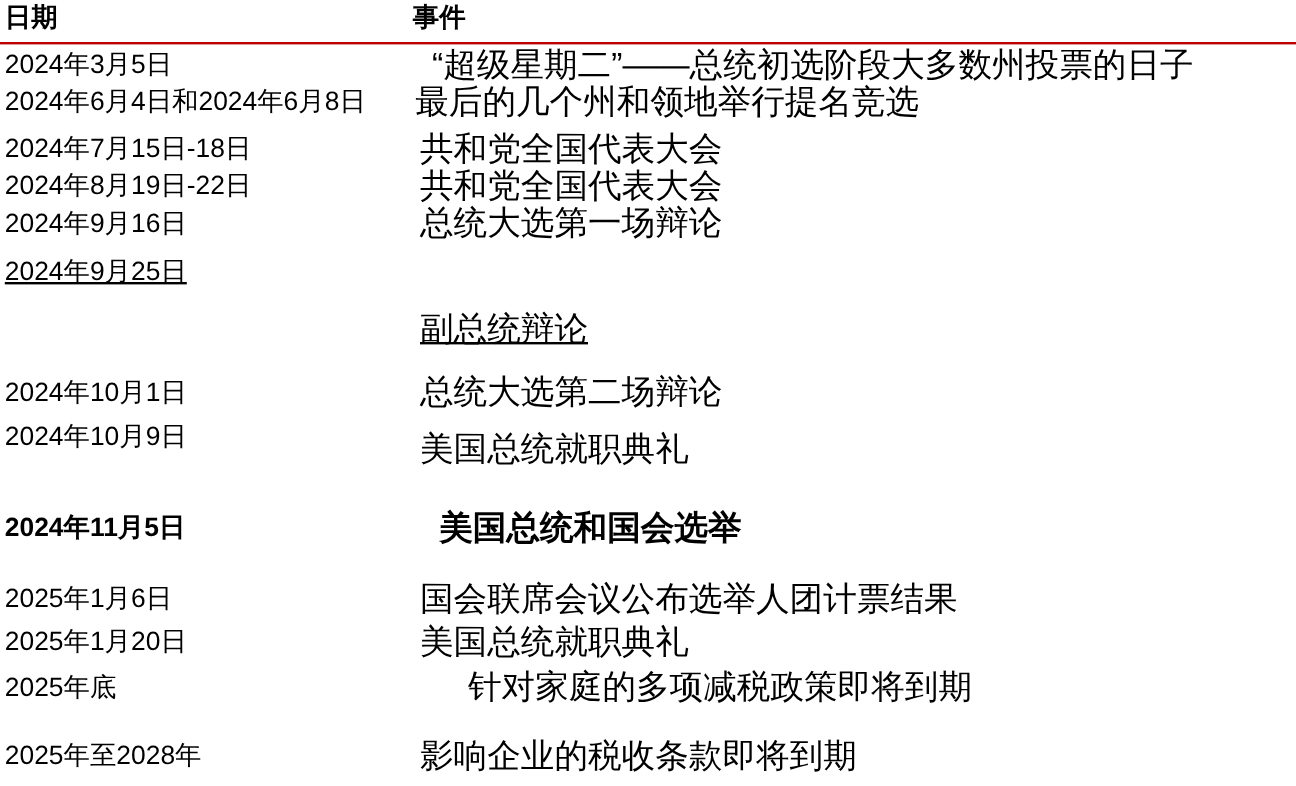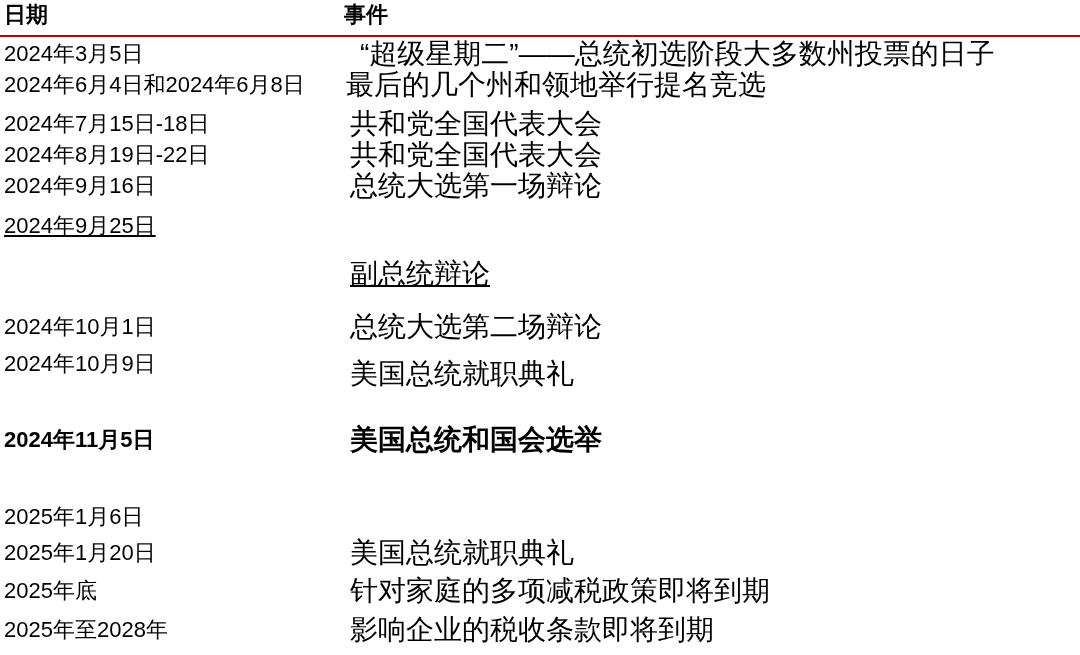--- a/index.html
+++ b/index.html
@@ -78,31 +78,31 @@
   .row.r2 .event-cell { padding-left: 8px; }
   .row.r3 .event-cell { padding-left: 8px; }
   .row.r4 .event-cell { padding-left: 8px; }
   .row.r5 { margin-top: 9px; text-decoration: underline; }
   .row.r5 .event-cell { padding-left: 8px; margin-top: 48px; }
   .row.r6 { margin-top: 22px; }
   .row.r6 .event-cell { padding-left: 8px; }
   .row.r7 { margin-top: 6px; }
   .row.r7 .date-cell { line-height: 31px; }
   .row.r7 .event-cell { padding-left: 8px; line-height: 52px; }
-  .row.bold-row { margin-top: 24px; }
+  .row.bold-row { margin-top: 24px; gap: 16px; }
   .row.bold-row .date-cell,
   .row.bold-row .event-cell { font-weight: bold; }
   .row.bold-row .event-cell { padding-left: 8px; }
-  .row.r9 { margin-top: 46px; }
+  .row.r9 { margin-top: 28px; }
   .row.r9 .event-cell { padding-left: 8px; }
   .row.r10 { margin-top: 5px; }
   .row.r10 .event-cell { padding-left: 8px; }
-  .row.r11 { margin-top: 7px; }
+  .row.r11 { margin-top: 7px; gap: 40px; }
   .row.r11 .event-cell { padding-left: 8px; }
-  .row.r12 { margin-top: 8px; }
+  .row.r12 { margin-top: 26px; }
   .row.r12 .event-cell { padding-left: 8px; }
   .multi-line {
     line-height: 31px;
   }
 </style>
 </head>
 <body>
 
 <div class="page">
 
@@ -155,20 +155,21 @@
       <div class="col-event cell event-cell">美国总统就职典礼</div>
     </div>
 
     <div class="row bold-row">
       <div class="col-date cell date-cell">2024年11月5日</div>
       <div class="col-event cell event-cell">美国总统和国会选举</div>
     </div>
 
     <div class="row r9">
       <div class="col-date cell date-cell">2025年1月6日</div>
+      <div class="col-event cell event-cell">国会联席会议公布选举人团计票结果</div>
     </div>
 
     <div class="row r10">
       <div class="col-date cell date-cell">2025年1月20日</div>
       <div class="col-event cell event-cell">美国总统就职典礼</div>
     </div>
 
     <div class="row r11">
       <div class="col-date cell date-cell">2025年底</div>
       <div class="col-event cell event-cell">针对家庭的多项减税政策即将到期</div>

